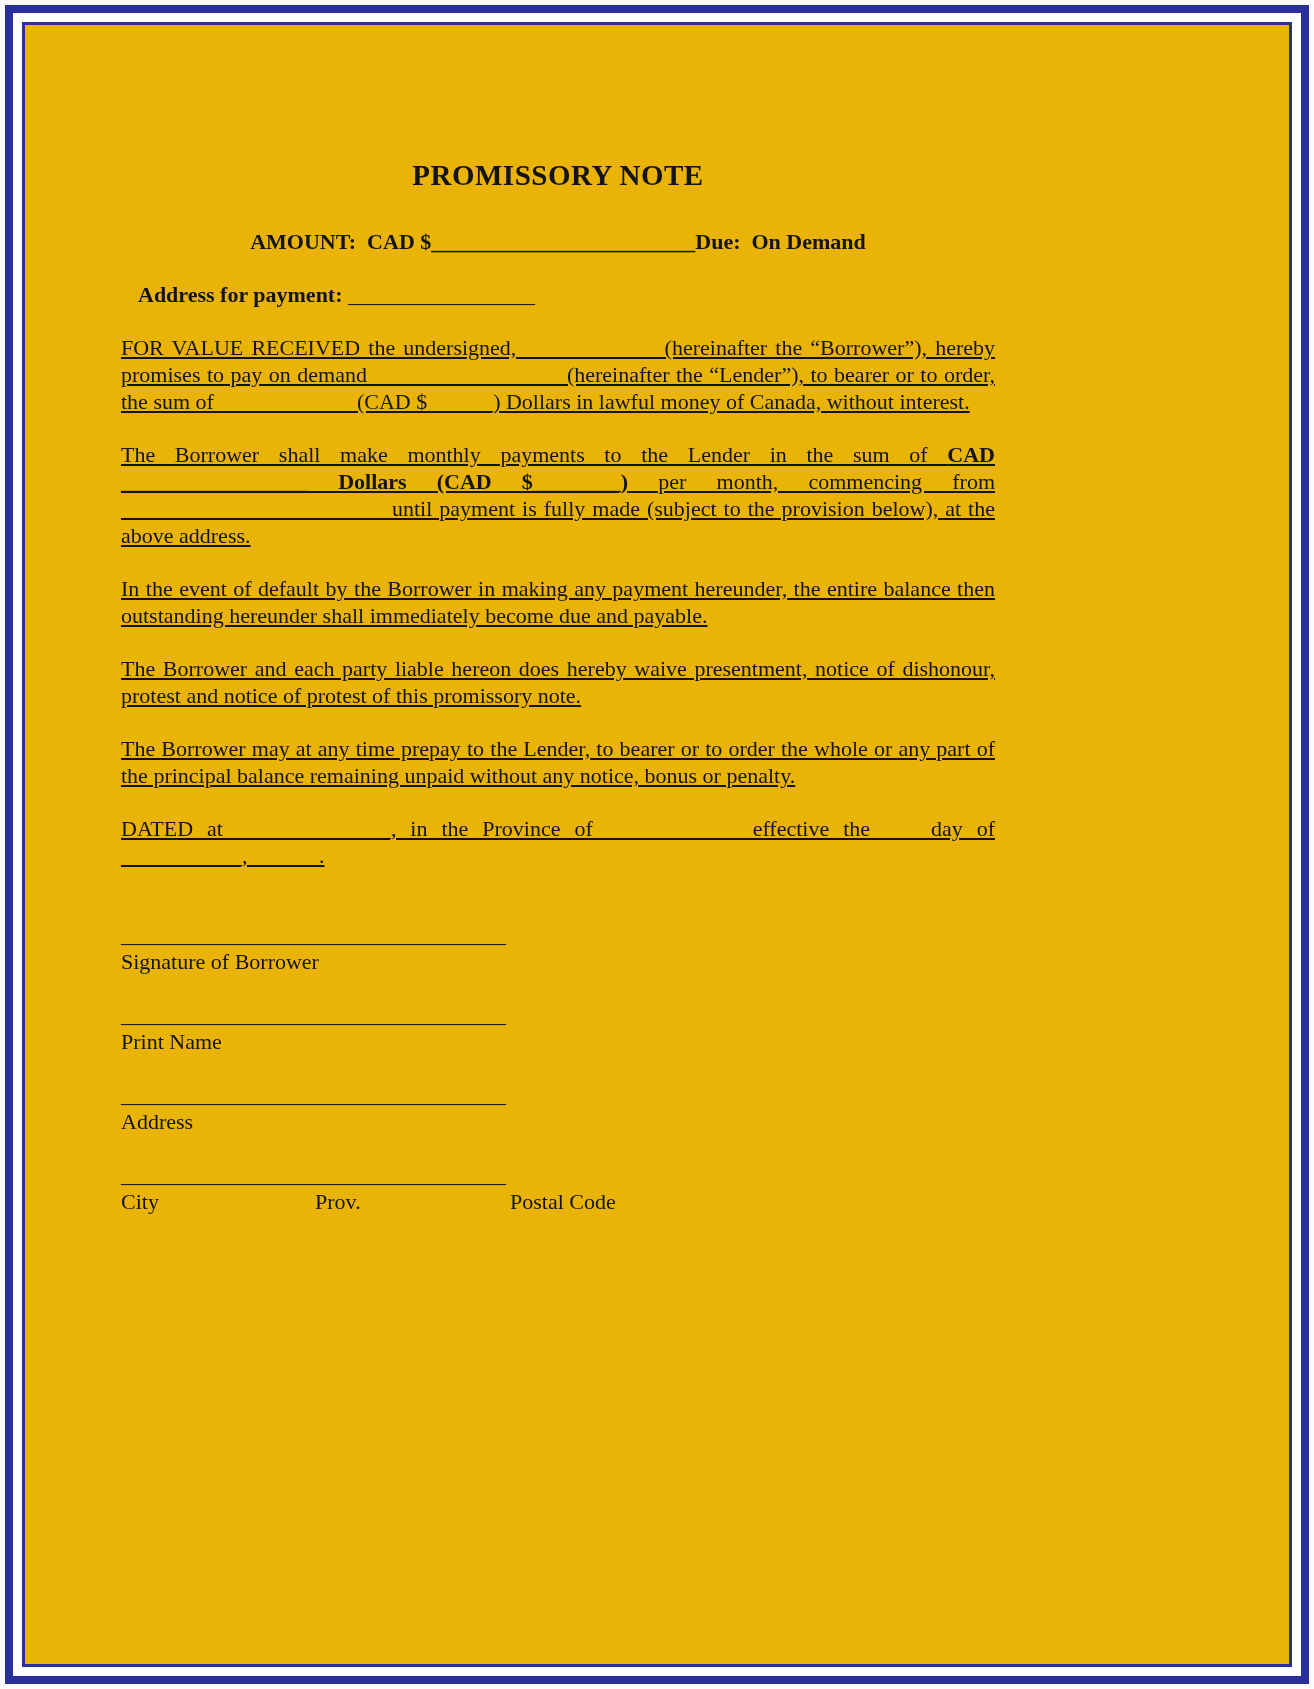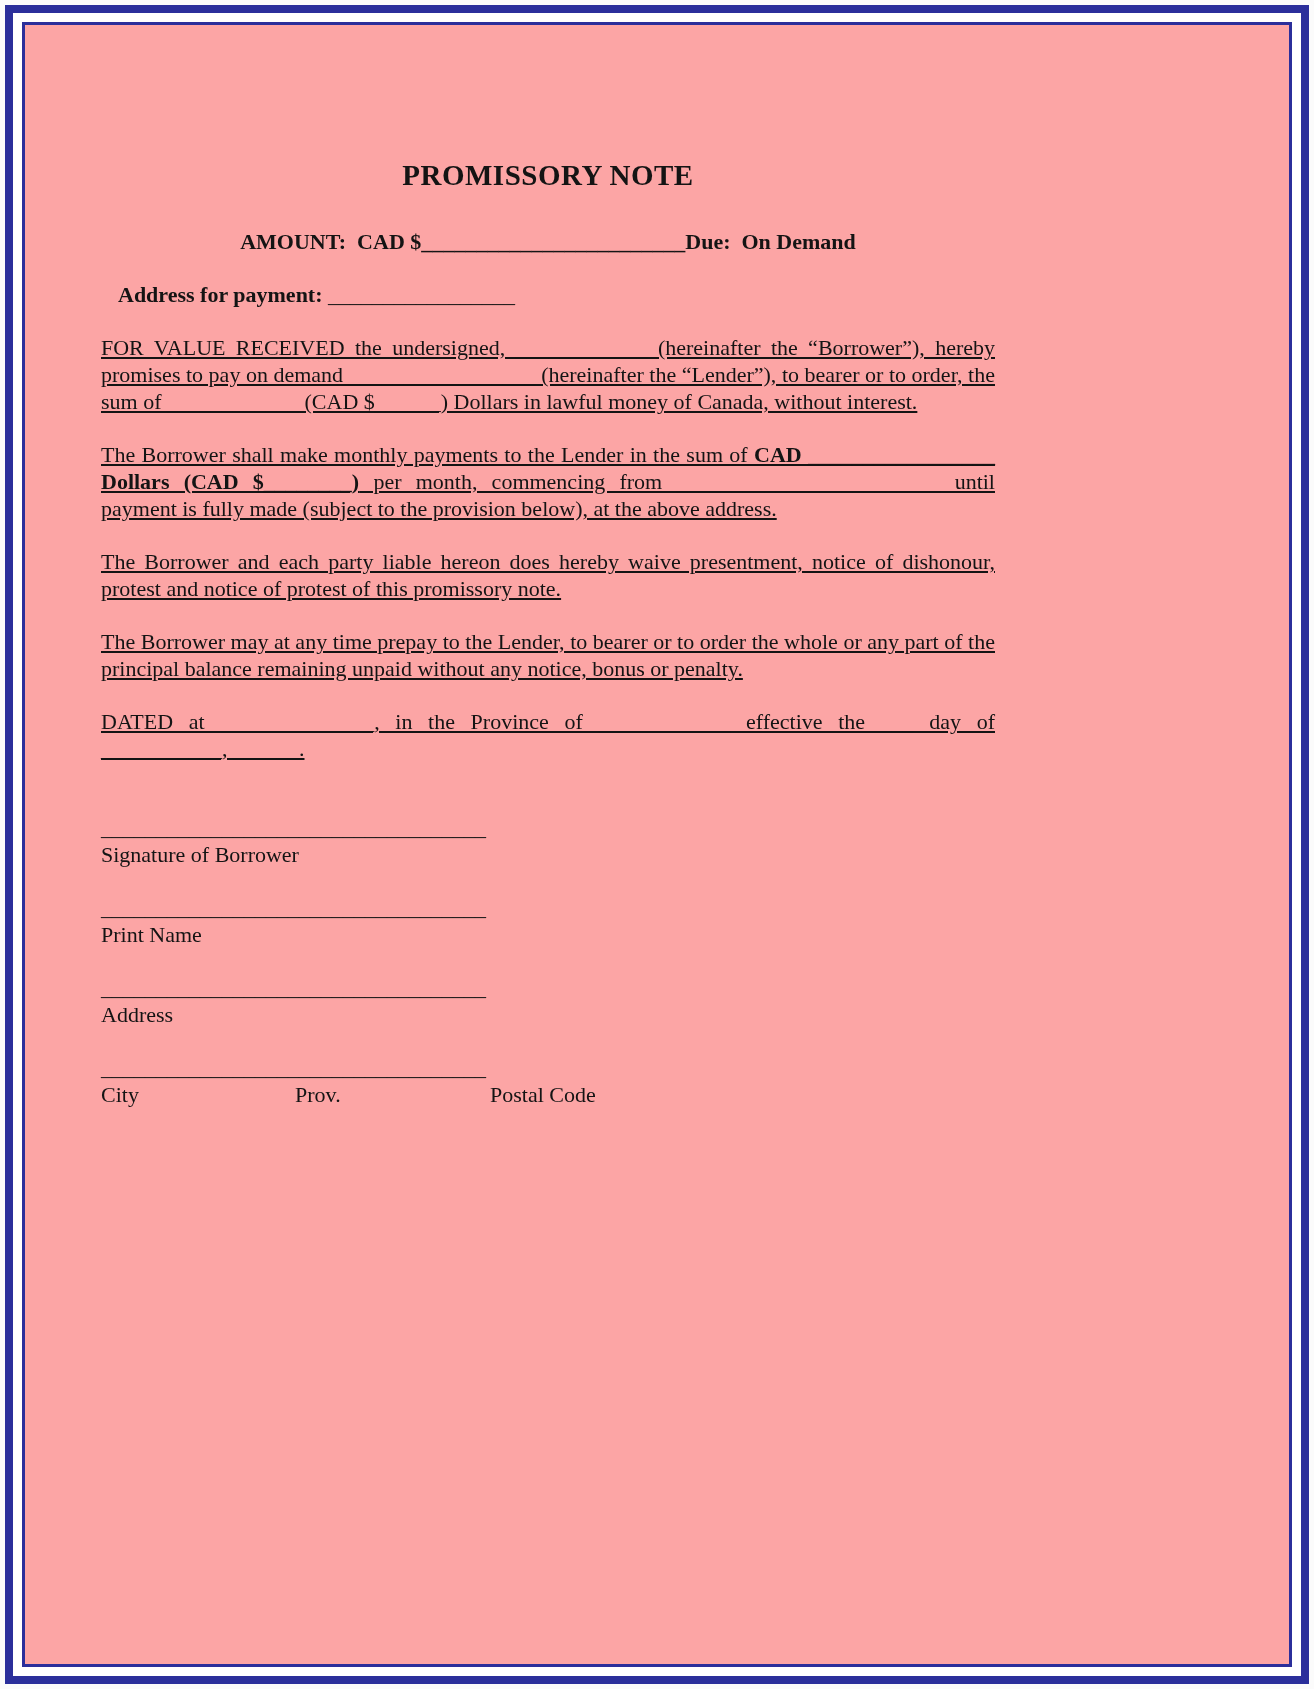--- a/index.html
+++ b/index.html
@@ -11,22 +11,22 @@
     height: 1679px;
     margin: 5px;
     border: 8px solid #2b2f9b;
     padding: 9px;
     background: #ffffff;
   }
   .inner-border {
     width: 100%;
     height: 100%;
     border: 3px solid #2b2f9b;
-    padding: 133px 294px 0 76px;
-    background: #fca5a5;
+    padding: 133px 294px 0 96px;
+    background: #eab308;
   }
   .content {
     color: #141414;
     font-size: 22px;
     line-height: 27px;
   }
 
   .title {
     text-align: center;
     font-size: 29px;
@@ -77,20 +77,21 @@
         <div><span>AMOUNT:  CAD $</span><span>________________________</span></div>
         <div>Due:  On Demand</div>
       </div>
 
       <div class="row-address"><span class="label">Address for payment:</span><span> </span><span>_________________</span></div>
 
       <p class="para">FOR VALUE RECEIVED the undersigned, ____________ (hereinafter the “Borrower”), hereby promises to pay on demand _________________ (hereinafter the “Lender”), to bearer or to order, the sum of ____________ (CAD $______) Dollars in lawful money of Canada, without interest.</p>
 
       <p class="para"><span>The Borrower shall make monthly payments to the Lender in the sum of </span><span class="bold">CAD _________________ Dollars (CAD $________)</span><span> per month, commencing from ________________________ until payment is fully made (subject to the provision below), at the above address.</span></p>
 
+      <p class="para">In the event of default by the Borrower in making any payment hereunder, the entire balance then outstanding hereunder shall immediately become due and payable.</p>
 
       <p class="para">The Borrower and each party liable hereon does hereby waive presentment, notice of dishonour, protest and notice of protest of this promissory note.</p>
 
       <p class="para">The Borrower may at any time prepay to the Lender, to bearer or to order the whole or any part of the principal balance remaining unpaid without any notice, bonus or penalty.</p>
 
       <p class="para">DATED at ______________, in the Province of ____________ effective the ___ day of ___________, ______.</p>
 
       <div class="sig-section">
 
         <div class="sig-block">

